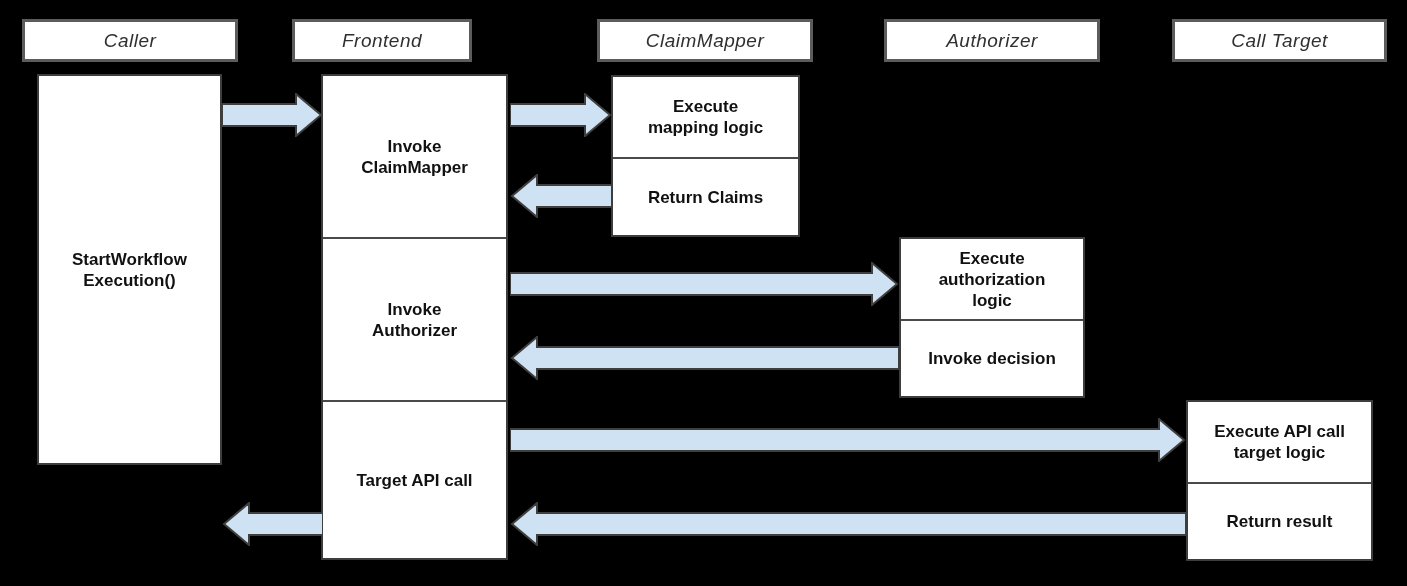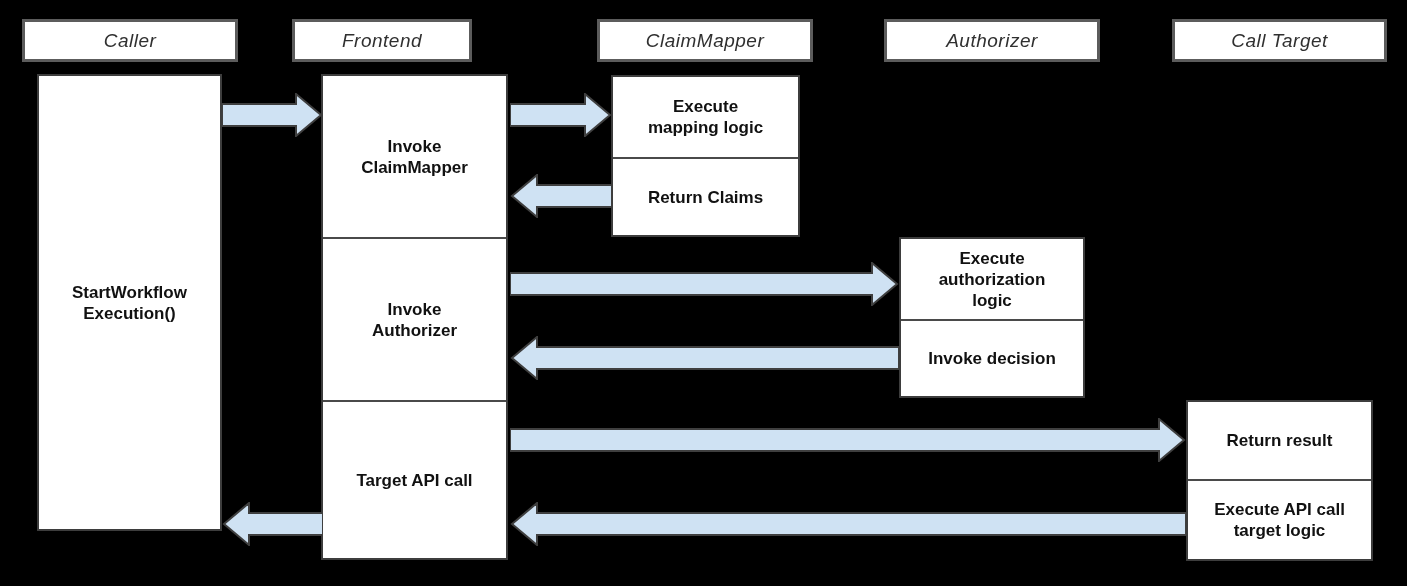--- a/index.html
+++ b/index.html
@@ -52,21 +52,21 @@
 <body>
 
 <div class="canvas">
 
   <div class="lifeline-header" style="left:22px;width:216px;">Caller</div>
   <div class="lifeline-header" style="left:292px;width:180px;">Frontend</div>
   <div class="lifeline-header" style="left:597px;width:216px;">ClaimMapper</div>
   <div class="lifeline-header" style="left:884px;width:216px;">Authorizer</div>
   <div class="lifeline-header" style="left:1172px;width:215px;">Call Target</div>
 
-  <div class="activation" style="left:37px;top:74px;width:185px;height:457px;">
+  <div class="activation" style="left:37px;top:74px;width:185px;height:391px;">
     <div class="step" style="flex:1;">StartWorkflow
 Execution()</div>
   </div>
 
   <div class="activation" style="left:321px;top:74px;width:187px;height:486px;">
     <div class="step" style="height:161px;">Invoke
 ClaimMapper</div>
     <div class="step" style="height:163px;">Invoke
 Authorizer</div>
     <div class="step" style="flex:1;">Target API call</div>
@@ -79,23 +79,23 @@
   </div>
 
   <div class="activation" style="left:899px;top:237px;width:186px;height:161px;">
     <div class="step" style="height:80px;">Execute
 authorization
 logic</div>
     <div class="step" style="flex:1;">Invoke decision</div>
   </div>
 
   <div class="activation" style="left:1186px;top:400px;width:187px;height:161px;">
-    <div class="step" style="flex:1;">Return result</div>
     <div class="step" style="height:80px;">Execute API call
 target logic</div>
+    <div class="step" style="flex:1;">Return result</div>
   </div>
 
   <div class="arrow" style="left:222px;top:93px;width:101px;">
       <svg width="101" height="44" viewBox="0 0 101 44">
         <polygon points="0,11 74,11 74,1 99,22 74,43 74,33 0,33" fill="var(--arrow-fill)" stroke="var(--arrow-stroke)" stroke-width="2" stroke-linejoin="miter"></polygon>
       </svg>
     </div>
   <div class="arrow" style="left:510px;top:93px;width:102px;">
       <svg width="102" height="44" viewBox="0 0 102 44">
         <polygon points="0,11 75,11 75,1 100,22 75,43 75,33 0,33" fill="var(--arrow-fill)" stroke="var(--arrow-stroke)" stroke-width="2" stroke-linejoin="miter"></polygon>

